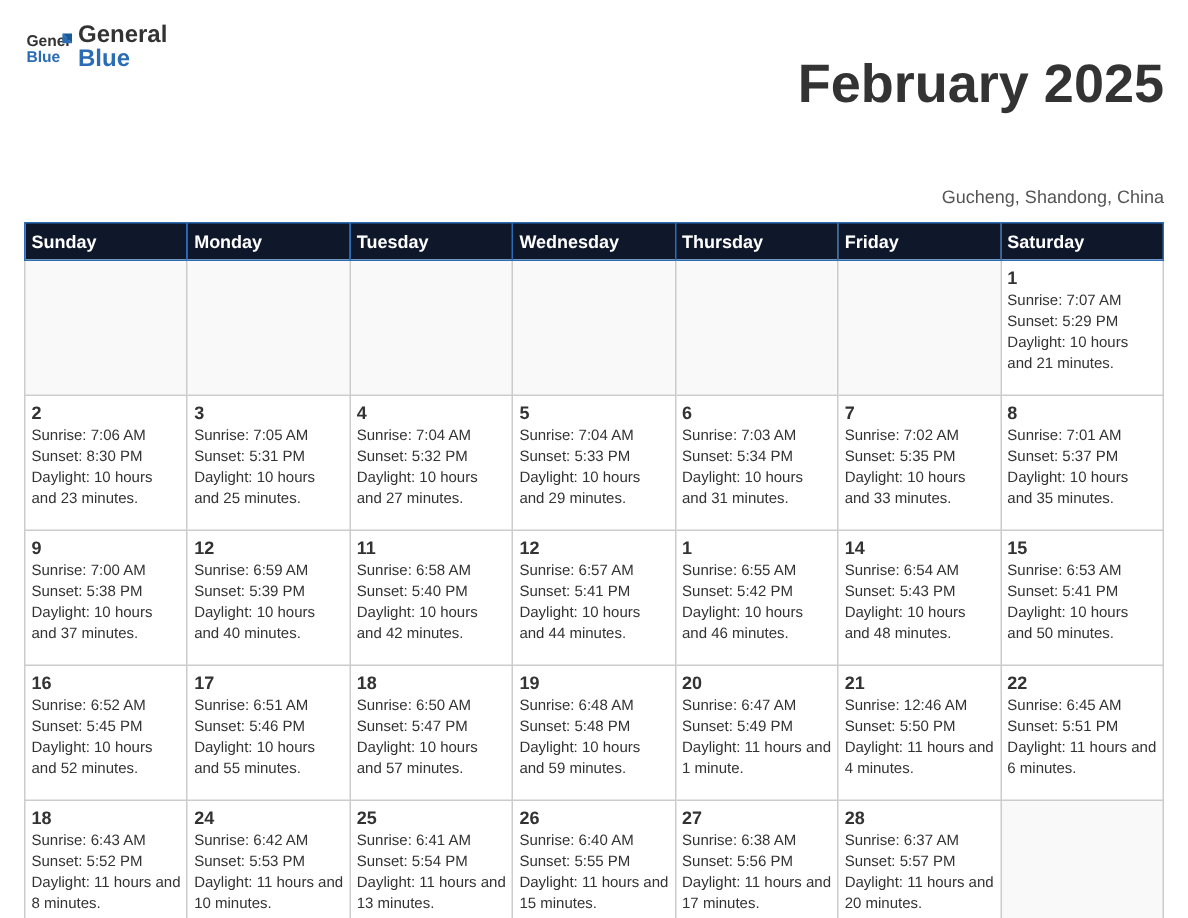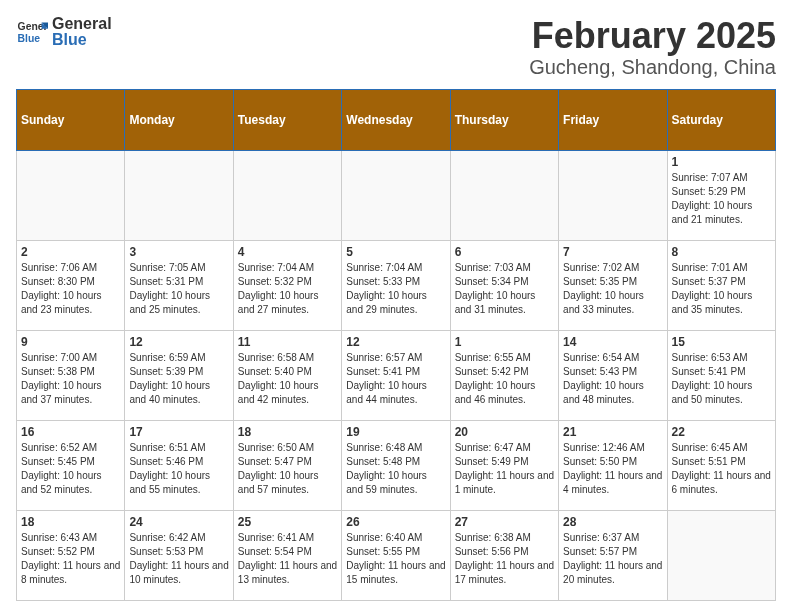--- a/index.html
+++ b/index.html
@@ -26,36 +26,38 @@
       height: 32px;
     }
     .title-area {
       text-align: right;
     }
     .month-title {
       font-size: 36px;
       font-weight: bold;
       color: #333;
       line-height: 1.1;
+      margin-top: 20px;
     }
     .location-title {
-      font-size: 20px;
+      font-size: 12px;
       color: #555;
+      margin-top: 48px;
     }
     .calendar {
       width: 100%;
       border-collapse: collapse;
       table-layout: fixed;
     }
     .calendar th {
-      background-color: #a16207;
+      background-color: #0f172a;
       color: #fff;
       font-size: 12px;
       font-weight: bold;
-      padding: 23px 4px;
+      padding: 5px 4px;
       text-align: left;
       border: 1px solid #2a6db5;
     }
     .calendar td {
       vertical-align: top;
       border: 1px solid #ccc;
       padding: 4px 4px;
       height: 90px;
       font-size: 10px;
       color: #333;

